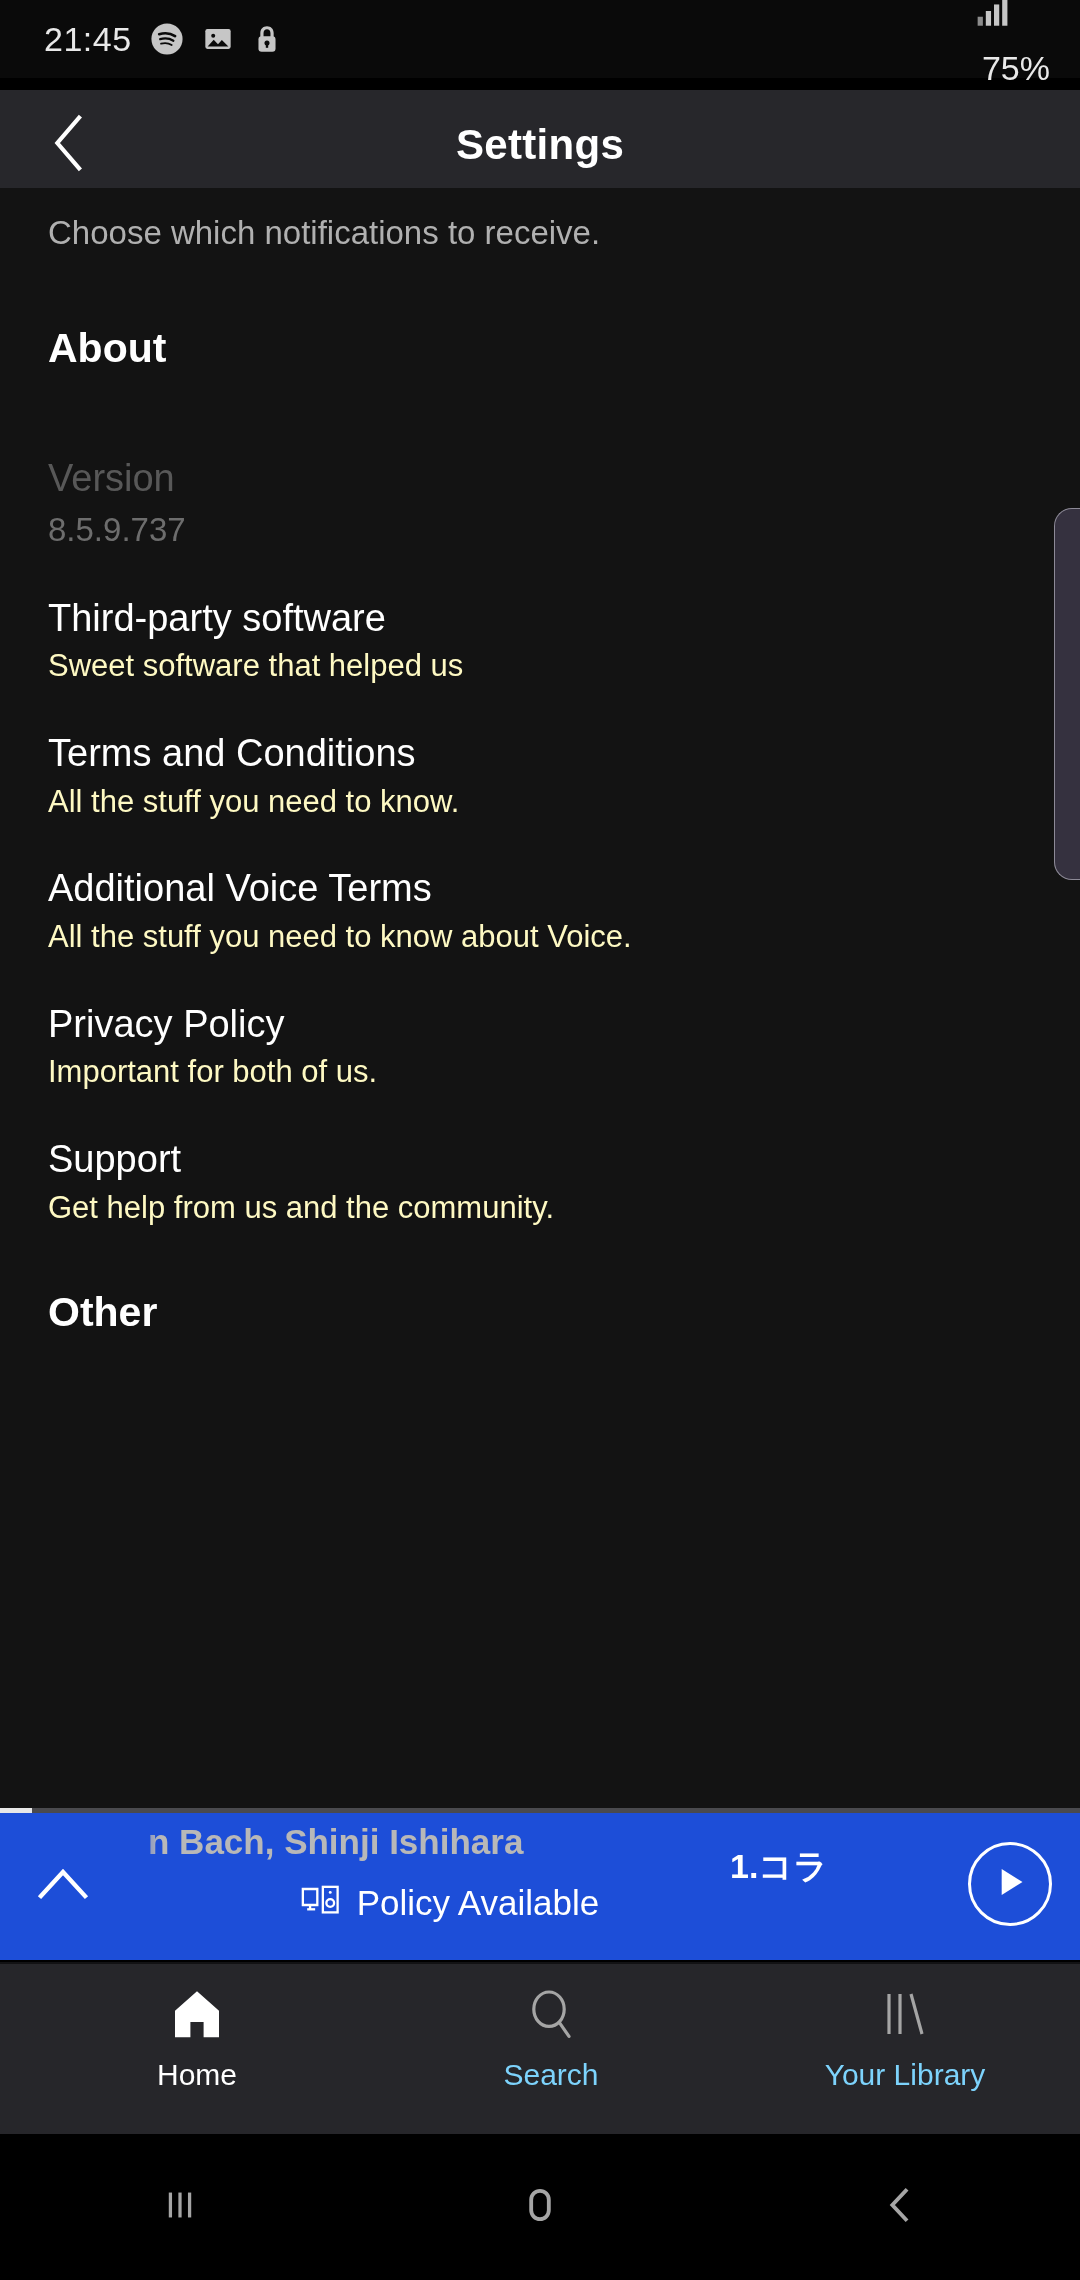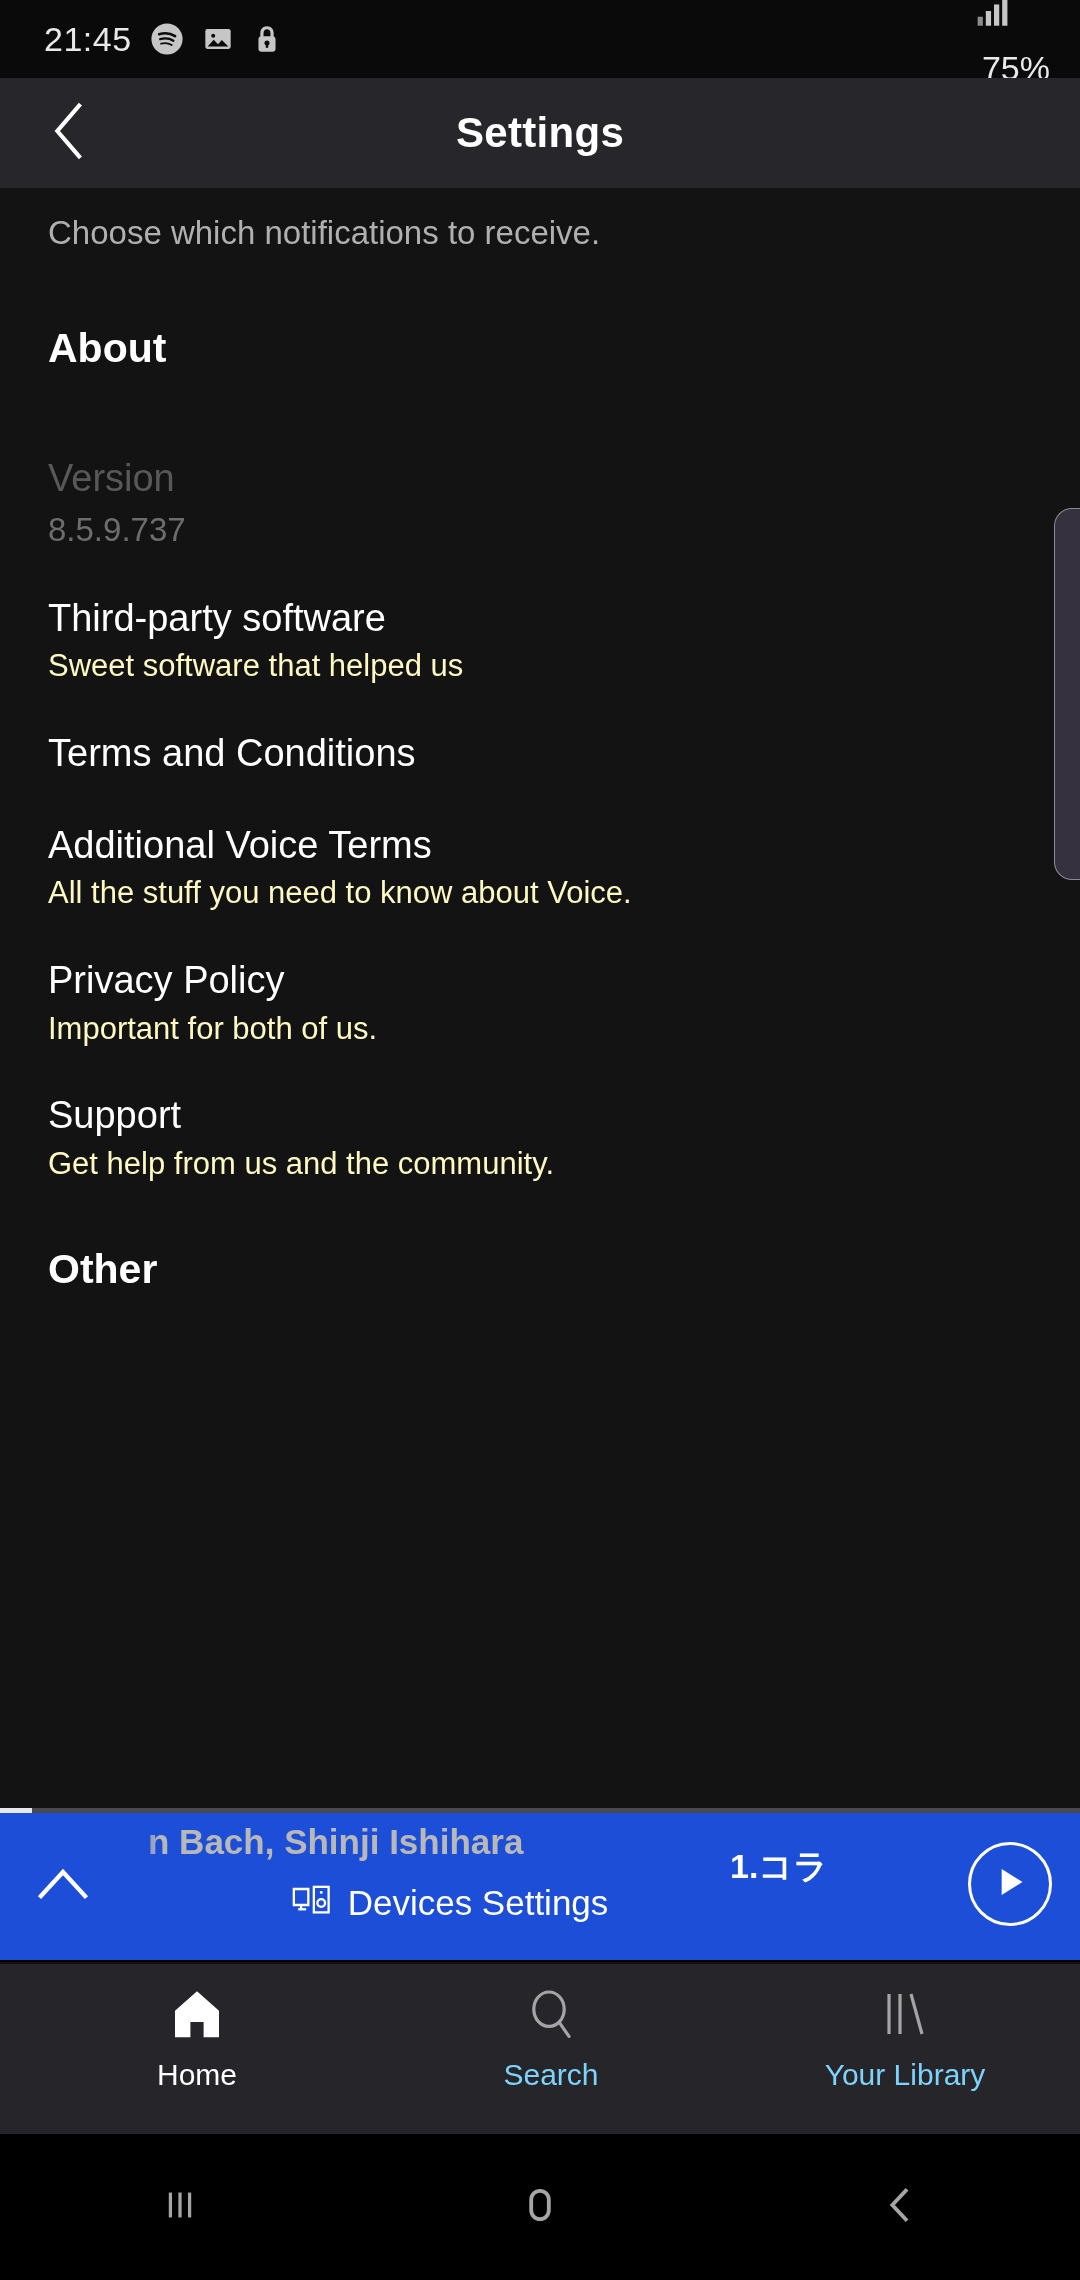--- a/index.html
+++ b/index.html
@@ -48,21 +48,21 @@
   .status-battery-pct {
     color: #e9e9e9;
     font-size: 34px;
     margin-left: 6px;
   }
   .ic { display: inline-flex; align-items: center; justify-content: center; }
 
   
   .app-header {
     position: absolute;
-    top: 78px; left: 0;
+    top: 90px; left: 0;
     width: 1080px;
     height: 110px;
     background: #27272b;
     display: flex;
     align-items: center;
   }
   .back-chevron {
     position: absolute;
     left: 30px;
     width: 80px; height: 80px;
@@ -353,20 +353,21 @@
     <div class="row-sub">8.5.9.737</div>
   </div>
 
   <div class="setting-row">
     <div class="row-title">Third-party software</div>
     <div class="row-sub">Sweet software that helped us</div>
   </div>
 
   <div class="setting-row">
     <div class="row-title">Terms and Conditions</div>
+    <div class="row-sub">All the stuff you need to know.</div>
   </div>
 
   <div class="setting-row">
     <div class="row-title">Additional Voice Terms</div>
     <div class="row-sub">All the stuff you need to know about Voice.</div>
   </div>
 
   <div class="setting-row">
     <div class="row-title">Privacy Policy</div>
     <div class="row-sub">Important for both of us.</div>
@@ -403,21 +404,21 @@
       <span>
         <svg width="40" height="38" viewBox="0 0 26 24">
           <path d="M1.2 4.2h9.4v10.4H1.2z" stroke="#ffffff" stroke-width="1.5" fill="none"></path>
           <path d="M4 17.4h5.2" stroke="#ffffff" stroke-width="1.5" fill="none"></path>
           <path d="M5.9 14.6v2.8" stroke="#ffffff" stroke-width="1.5" fill="none"></path>
           <rect x="14.2" y="2.8" width="9.6" height="16.6" stroke="#ffffff" stroke-width="1.5" fill="none"></rect>
           <circle cx="19" cy="6.4" r="0.95" fill="#ffffff"></circle>
           <circle cx="19" cy="13.3" r="2.5" stroke="#ffffff" stroke-width="1.5" fill="none"></circle>
         </svg>
       </span>
-      <span class="mp-devices-label">Devices Settings</span>
+      <span class="mp-devices-label">Policy Available</span>
     </div>
   </div>
 
   <div class="mp-track">
     <span>1.コラ</span>
   </div>
 
   <div class="mp-play">
     <span>
       <svg width="40" height="40" viewBox="0 0 24 24">

